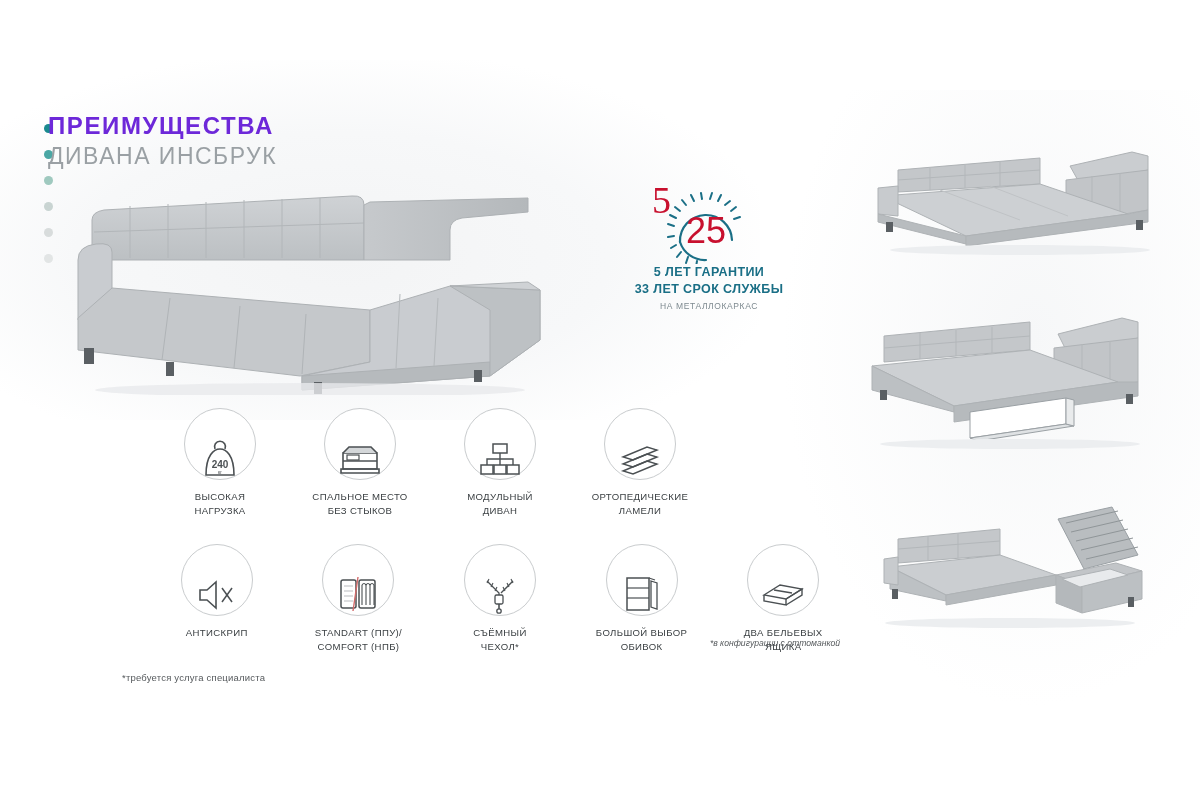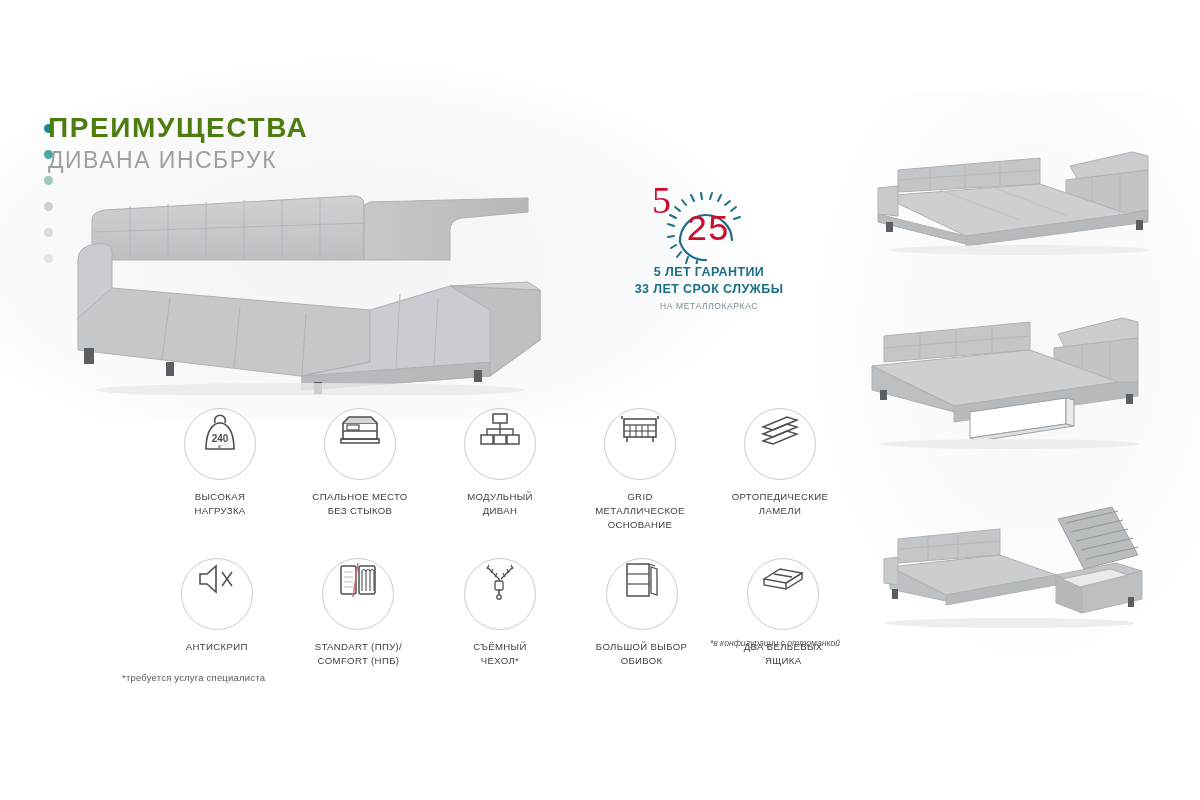--- a/index.html
+++ b/index.html
@@ -20,22 +20,22 @@
   }
   .wash2{
     position:absolute;right:0;top:90px;width:420px;height:620px;
     background:radial-gradient(ellipse at 60% 40%, #f6f7f8 0%, #ffffff 70%);
     pointer-events:none;
   }
 
   
   .title-block{position:absolute;left:48px;top:112px;}
   .title-main{
-    font-size:28px;letter-spacing:1.6px;font-weight:700;
-    color:#4d7c0f;line-height:1.15;
+    font-size:24px;letter-spacing:1.6px;font-weight:700;
+    color:#6d28d9;line-height:1.15;
   }
   .title-sub{
     font-size:23px;letter-spacing:1.5px;font-weight:400;
     color:#9aa0a4;line-height:1.25;margin-top:2px;
   }
   .dots{position:absolute;left:44px;top:124px;}
   .dots span{
     display:block;width:9px;height:9px;border-radius:50%;
     margin-bottom:17px;
   }
@@ -45,36 +45,36 @@
 
   
   .badge{position:absolute;left:614px;top:182px;width:190px;text-align:center;}
   .badge .gear{position:relative;height:82px;}
   .badge .n5{
     position:absolute;left:38px;top:-4px;font-size:38px;color:#c8102e;
     font-family:"Liberation Serif", serif;font-weight:400;
   }
   .badge .n25{
     position:absolute;left:72px;top:28px;font-size:36px;color:#c8102e;
-    font-family:Liberation Mono, monospace;font-weight:400;
+    font-family:Liberation Sans, sans-serif;font-weight:400;
   }
   .badge .l1,.badge .l2{
     font-size:12.5px;color:#1a6f86;letter-spacing:.4px;line-height:1.35;font-weight:600;
   }
   .badge .l3{font-size:8.5px;color:#7e8a90;letter-spacing:.6px;margin-top:3px;}
 
   
   .features{position:absolute;left:150px;top:408px;width:700px;}
   .frow{display:flex;}
   .fcell{width:140px;text-align:center;}
   .fcircle{
     width:70px;height:70px;border-radius:50%;
     border:1px solid #c9ccce;
     margin:0 auto 10px auto;
-    display:flex;align-items:flex-start;justify-content:center;
+    display:flex;align-items:flex-end;justify-content:center;
     background:#fff;
   }
   .flabel{
     font-size:9.6px;font-weight:400;color:#3a3f42;letter-spacing:.35px;
     line-height:1.45;text-transform:uppercase;
   }
   .frow2{margin-top:26px;gap:8px;}
   .note-ottoman{
     position:absolute;left:690px;top:638px;width:170px;text-align:center;
     font-size:8.6px;font-style:italic;color:#55595c;
@@ -246,40 +246,20 @@
             <rect x="4" y="26" width="12" height="9" fill="none" stroke="#4b5053" stroke-width="1.5"></rect>
             <rect x="17" y="26" width="12" height="9" fill="none" stroke="#4b5053" stroke-width="1.5"></rect>
             <rect x="30" y="26" width="12" height="9" fill="none" stroke="#4b5053" stroke-width="1.5"></rect>
             <path d="M23,14 L23,20 M10,26 L10,20 L36,20 L36,26 M23,20 L23,26" fill="none" stroke="#4b5053" stroke-width="1.4"></path>
           </svg>
         </div>
         <div class="flabel" style="white-space:pre-line">МОДУЛЬНЫЙ
 ДИВАН</div>
       </div>
 
-      <div class="fcell">
-        <div class="fcircle">
-          <svg width="46" height="40" viewBox="0 0 46 40">
-            <rect x="7" y="10" width="32" height="18" fill="none" stroke="#4b5053" stroke-width="1.6"></rect>
-            <path d="M7,16 L39,16" stroke="#4b5053" stroke-width="1.3"></path>
-            <g stroke="#4b5053" stroke-width="1.1">
-              <path d="M13,16 L13,28"></path>
-                <path d="M19,16 L19,28"></path>
-                <path d="M25,16 L25,28"></path>
-                <path d="M31,16 L31,28"></path>
-              <path d="M7,22 L39,22"></path>
-            </g>
-            <path d="M10,28 L10,33 M36,28 L36,33" stroke="#4b5053" stroke-width="1.6"></path>
-            <path d="M5,10 L5,7 M41,10 L41,7" stroke="#4b5053" stroke-width="1.6"></path>
-          </svg>
-        </div>
-        <div class="flabel" style="white-space:pre-line">GRID
-МЕТАЛЛИЧЕСКОЕ
-ОСНОВАНИЕ</div>
-      </div>
 
       <div class="fcell">
         <div class="fcircle">
           <svg width="46" height="40" viewBox="0 0 46 40">
             <g fill="none" stroke="#4b5053" stroke-width="1.4">
               <path d="M6,18 L30,8 L40,11 L16,21 Z"></path>
               <path d="M6,25 L30,15 L40,18 L16,28 Z"></path>
               <path d="M6,32 L30,22 L40,25 L16,35 Z"></path>
             </g>
           </svg>

